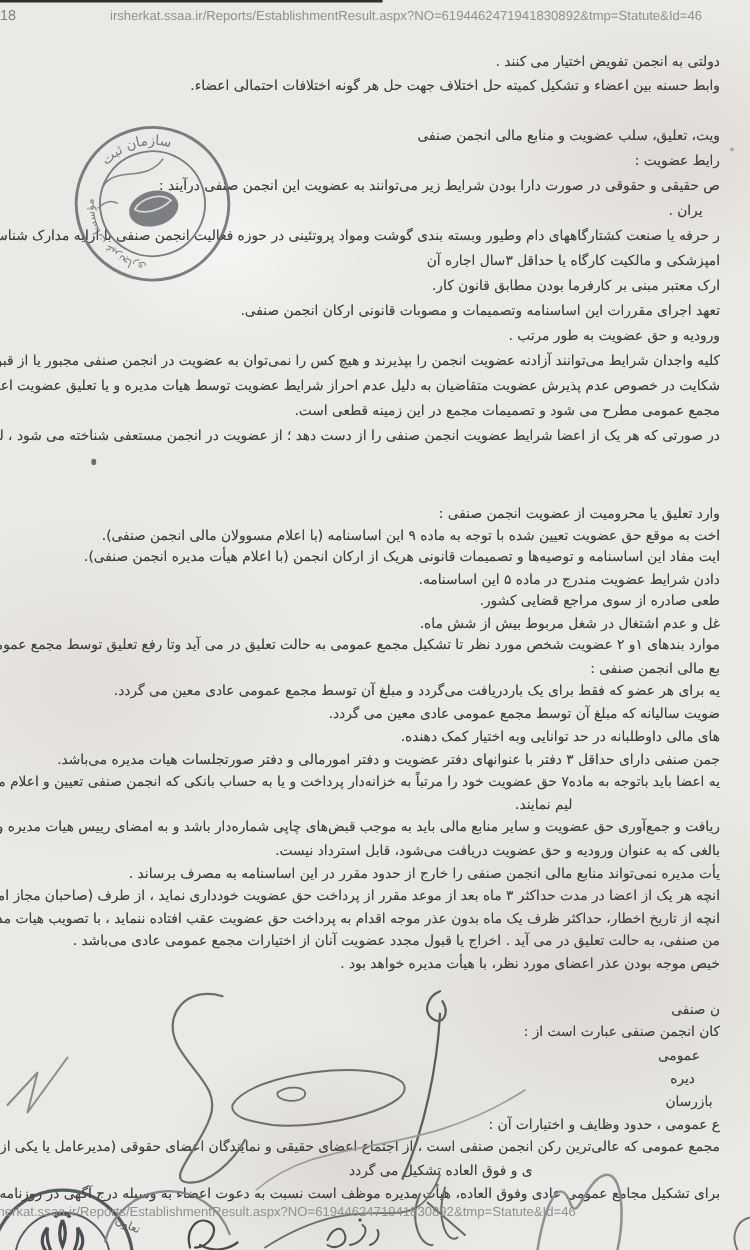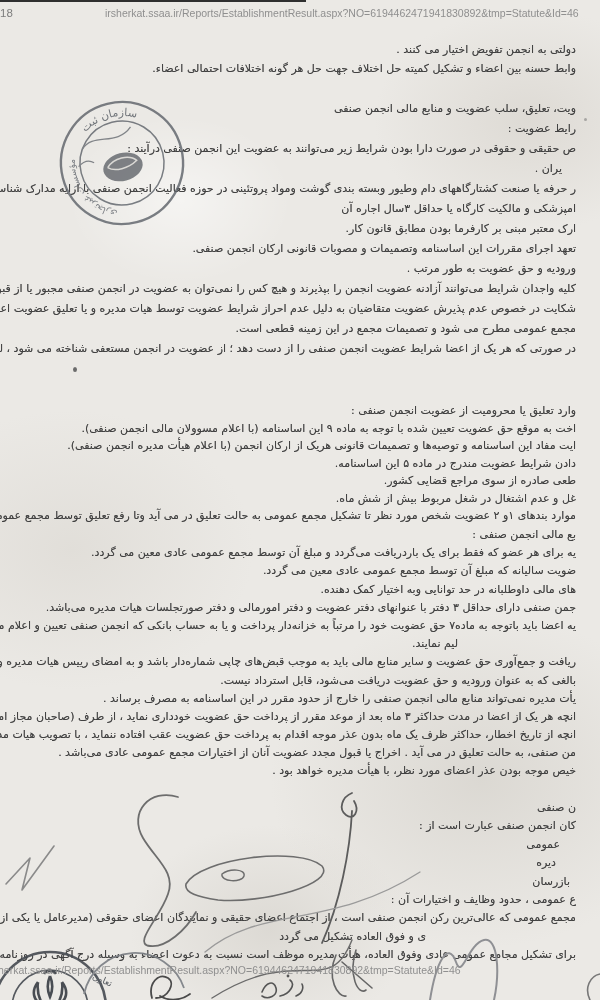--- a/index.html
+++ b/index.html
@@ -16,21 +16,21 @@
       radial-gradient(260px 200px at 12% 55%, rgba(210,206,199,.40), transparent 70%),
       radial-gradient(300px 240px at 80% 78%, rgba(200,196,188,.45), transparent 70%),
       radial-gradient(200px 150px at 45% 93%, rgba(198,194,186,.40), transparent 70%),
       radial-gradient(160px 120px at 30% 20%, rgba(255,255,255,.5), transparent 70%);
   }
   .scan-edge-top{position:absolute;left:0;top:0;width:306px;height:2px;background:#2f2f2f;z-index:6;}
   .url{
     position:absolute;z-index:5;color:#8f8f8f;
     font-family:"Liberation Sans",sans-serif;font-size:10.5px;white-space:nowrap;
   }
-  .url.top{left:105px;top:7px;}
+  .url.top{left:88px;top:7px;}
   .url.bottom{left:-2px;top:964px;}
   .pagenum{position:absolute;left:0;top:7px;color:#7e7e7e;
     font-family:"Liberation Sans",sans-serif;font-size:11.5px;z-index:5;}
   .block{
     position:absolute;right:24px;width:720px;z-index:2;
     direction:rtl;text-align:right;color:#414141;
     font-size:11px;text-shadow:0 0 .5px rgba(70,70,70,.55);
   }
   .ln{white-space:nowrap;height:19px;line-height:19px;}
   .bA{top:40px;}  .bA .ln{height:19px;line-height:19px;}

